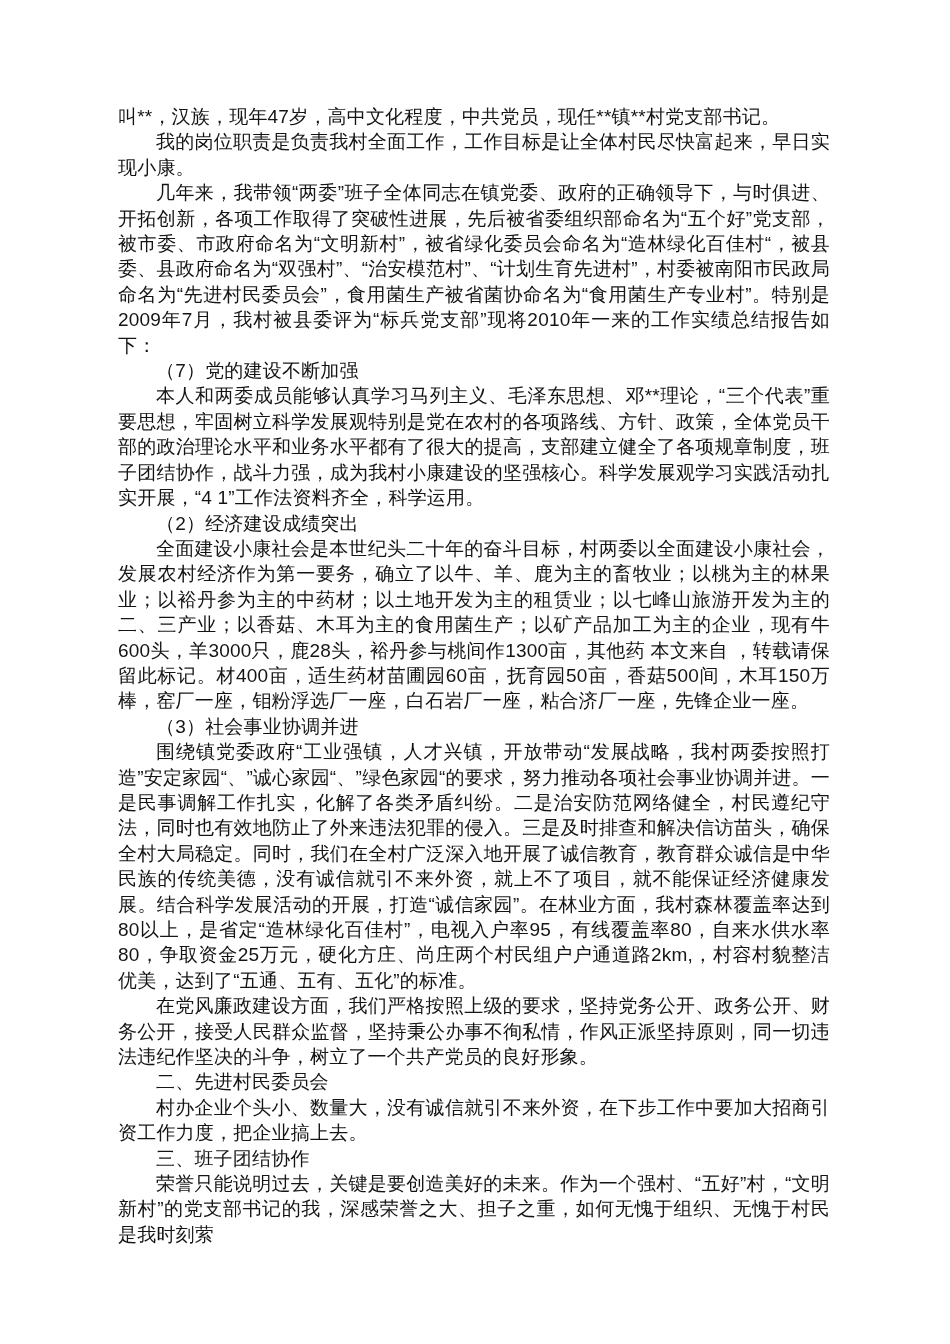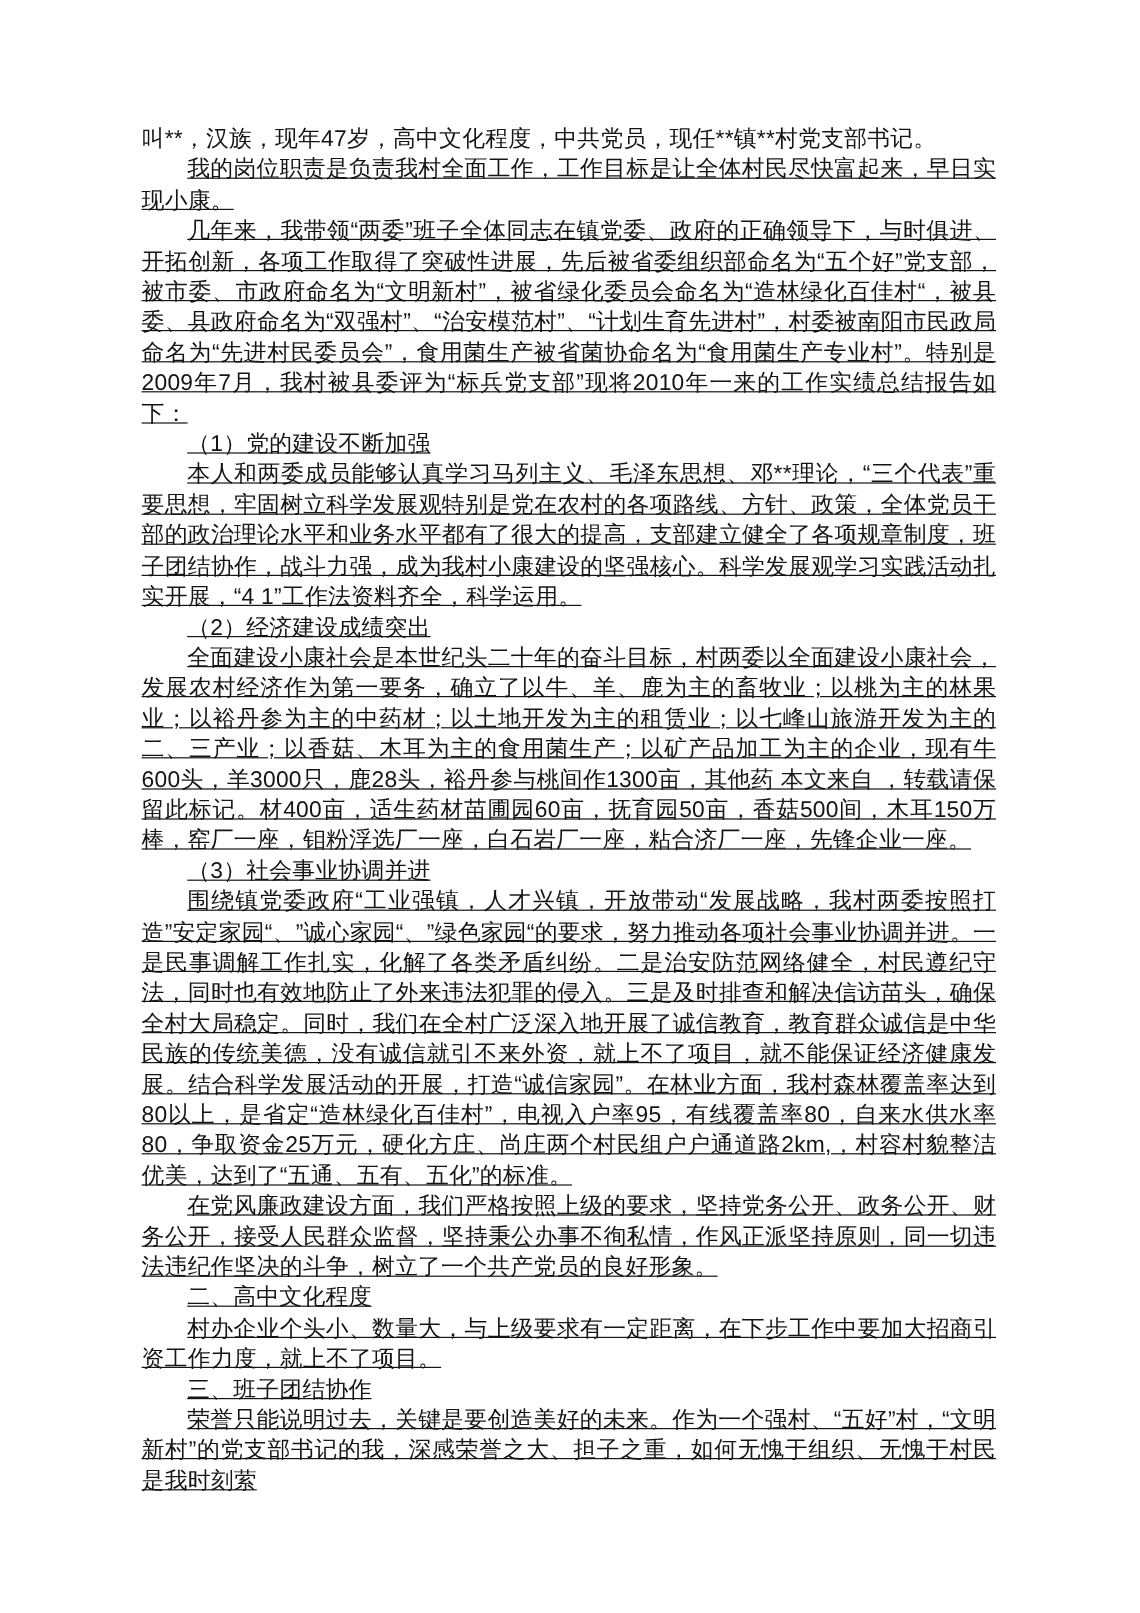--- a/index.html
+++ b/index.html
@@ -29,36 +29,35 @@
     color: #141414;
     text-align: justify;
     letter-spacing: 0.2px;
   }
   .doc p {
     margin: 0;
     padding: 0;
   }
   .doc p.indent {
     text-indent: 2em;
-    text-decoration: underline;
   }
 </style>
 </head>
 <body>
 
 <main class="page">
   <section class="doc">
     <p>叫**，汉族，现年47岁，高中文化程度，中共党员，现任**镇**村党支部书记。</p>
     <p class="indent">我的岗位职责是负责我村全面工作，工作目标是让全体村民尽快富起来，早日实现小康。</p>
     <p class="indent">几年来，我带领“两委”班子全体同志在镇党委、政府的正确领导下，与时俱进、开拓创新，各项工作取得了突破性进展，先后被省委组织部命名为“五个好”党支部，被市委、市政府命名为“文明新村”，被省绿化委员会命名为“造林绿化百佳村“，被县委、县政府命名为“双强村”、“治安模范村”、“计划生育先进村”，村委被南阳市民政局命名为“先进村民委员会”，食用菌生产被省菌协命名为“食用菌生产专业村”。特别是2009年7月，我村被县委评为“标兵党支部”现将2010年一来的工作实绩总结报告如下：</p>
-    <p class="indent">（1）党的建设不断加强</p>
+    <p class="indent">（7）党的建设不断加强</p>
     <p class="indent">本人和两委成员能够认真学习马列主义、毛泽东思想、邓**理论，“三个代表”重要思想，牢固树立科学发展观特别是党在农村的各项路线、方针、政策，全体党员干部的政治理论水平和业务水平都有了很大的提高，支部建立健全了各项规章制度，班子团结协作，战斗力强，成为我村小康建设的坚强核心。科学发展观学习实践活动扎实开展，“4 1”工作法资料齐全，科学运用。</p>
     <p class="indent">（2）经济建设成绩突出</p>
     <p class="indent">全面建设小康社会是本世纪头二十年的奋斗目标，村两委以全面建设小康社会，发展农村经济作为第一要务，确立了以牛、羊、鹿为主的畜牧业；以桃为主的林果业；以裕丹参为主的中药材；以土地开发为主的租赁业；以七峰山旅游开发为主的二、三产业；以香菇、木耳为主的食用菌生产；以矿产品加工为主的企业，现有牛600头，羊3000只，鹿28头，裕丹参与桃间作1300亩，其他药 本文来自 ，转载请保留此标记。材400亩，适生药材苗圃园60亩，抚育园50亩，香菇500间，木耳150万棒，窑厂一座，钼粉浮选厂一座，白石岩厂一座，粘合济厂一座，先锋企业一座。</p>
     <p class="indent">（3）社会事业协调并进</p>
     <p class="indent">围绕镇党委政府“工业强镇，人才兴镇，开放带动“发展战略，我村两委按照打造”安定家园“、”诚心家园“、”绿色家园“的要求，努力推动各项社会事业协调并进。一是民事调解工作扎实，化解了各类矛盾纠纷。二是治安防范网络健全，村民遵纪守法，同时也有效地防止了外来违法犯罪的侵入。三是及时排查和解决信访苗头，确保全村大局稳定。同时，我们在全村广泛深入地开展了诚信教育，教育群众诚信是中华民族的传统美德，没有诚信就引不来外资，就上不了项目，就不能保证经济健康发展。结合科学发展活动的开展，打造“诚信家园”。在林业方面，我村森林覆盖率达到80以上，是省定“造林绿化百佳村”，电视入户率95，有线覆盖率80，自来水供水率80，争取资金25万元，硬化方庄、尚庄两个村民组户户通道路2km,，村容村貌整洁优美，达到了“五通、五有、五化”的标准。</p>
     <p class="indent">在党风廉政建设方面，我们严格按照上级的要求，坚持党务公开、政务公开、财务公开，接受人民群众监督，坚持秉公办事不徇私情，作风正派坚持原则，同一切违法违纪作坚决的斗争，树立了一个共产党员的良好形象。</p>
-    <p class="indent">二、高中文化程度</p>
-    <p class="indent">村办企业个头小、数量大，与上级要求有一定距离，在下步工作中要加大招商引资工作力度，就上不了项目。</p>
+    <p class="indent">二、先进村民委员会</p>
+    <p class="indent">村办企业个头小、数量大，没有诚信就引不来外资，在下步工作中要加大招商引资工作力度，把企业搞上去。</p>
     <p class="indent">三、班子团结协作</p>
     <p class="indent">荣誉只能说明过去，关键是要创造美好的未来。作为一个强村、“五好”村，“文明新村”的党支部书记的我，深感荣誉之大、担子之重，如何无愧于组织、无愧于村民是我时刻萦</p>
   </section>
 </main>
 
 </body></html>

